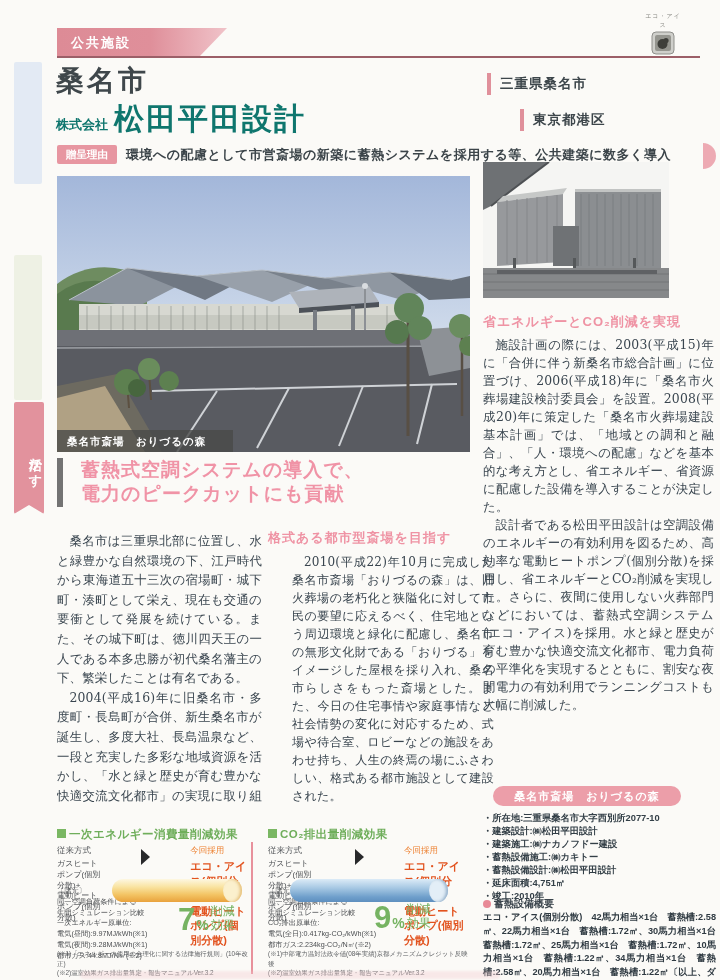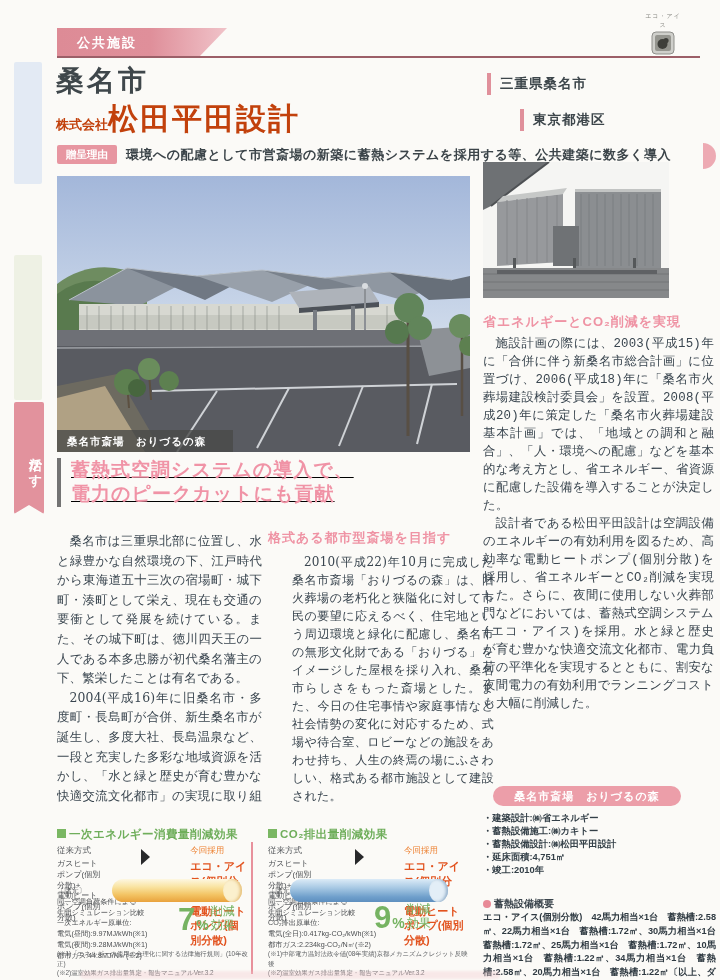--- a/index.html
+++ b/index.html
@@ -13,28 +13,28 @@
   .tab-active{top:402px;width:30px;height:112px;background:#e2929d;
     clip-path:polygon(0 0,100% 0,100% 100%,50% calc(100% - 9px),0 100%);
     color:#fff;font-size:13px;font-weight:bold;
     writing-mode:vertical-rl;text-align:left;padding-top:12px;box-sizing:border-box;
     display:flex;justify-content:center;}
 
   
   .category-tab{position:absolute;left:57px;top:28px;width:170px;height:29px;
     background:linear-gradient(90deg,#dd8b96 0%,#df8f9a 55%,#f0c3c9 100%);
     clip-path:polygon(0 0,100% 0,calc(100% - 28px) 100%,0 100%);
-    color:#fff;font-size:13px;font-weight:bold;line-height:29px;padding-left:20px;box-sizing:border-box;letter-spacing:2px;}
+    color:#fff;font-size:13px;font-weight:bold;line-height:29px;padding-left:14px;box-sizing:border-box;letter-spacing:2px;}
   .header-rule{position:absolute;left:57px;top:56px;width:643px;height:2px;background:#9c5f68;}
   .eco-logo{position:absolute;left:645px;top:12px;width:36px;text-align:center;}
   .eco-logo .lbl{font-size:6px;color:#8a8a85;letter-spacing:1px;display:block;margin-bottom:1px;}
 
   
   .city-title{position:absolute;left:56px;top:62px;font-size:28px;font-weight:900;color:#3f474b;letter-spacing:3px;}
-  .company-line{position:absolute;left:56px;top:99px;display:flex;align-items:baseline;gap:0;color:#c2410c;}
+  .company-line{position:absolute;left:56px;top:99px;display:flex;align-items:baseline;gap:6px;color:#0f766e;}
   .company-line .prefix{font-size:13px;font-weight:bold;}
   .company-line .name{font-size:30px;font-weight:900;letter-spacing:2px;}
 
   .loc{position:absolute;left:487px;display:flex;align-items:center;height:22px;}
   .loc .bar{width:4px;height:22px;background:#e0909b;margin-right:9px;}
   .loc .txt{font-size:13.5px;font-weight:bold;color:#3d464b;letter-spacing:1px;}
   .loc1{top:73px;} .loc2{top:109px;padding-left:33px;}
 
   
   .reason-badge{position:absolute;left:57px;top:145px;width:60px;height:19px;background:#e796a1;
@@ -42,29 +42,29 @@
   .reason-text{position:absolute;left:126px;top:146px;width:560px;font-size:13px;font-weight:bold;color:#3b4449;letter-spacing:.5px;}
   .reason-arrow{position:absolute;left:703px;top:143px;width:13px;height:26px;background:#edaab3;border-radius:0 13px 13px 0;}
 
   
   .main-photo{position:absolute;left:57px;top:176px;width:413px;height:276px;overflow:hidden;}
   .photo-caption{position:absolute;left:57px;top:430px;width:176px;height:22px;background:rgba(72,74,72,.8);
     color:#fff;font-size:10.5px;font-weight:bold;line-height:22px;padding-left:10px;box-sizing:border-box;letter-spacing:1px;}
   .sub-photo{position:absolute;left:483px;top:162px;width:186px;height:136px;overflow:hidden;}
 
   
-  .headline{position:absolute;left:57px;top:458px;border-left:4px solid #737373;padding-left:10px;text-decoration:underline;}
+  .headline{position:absolute;left:57px;top:458px;border-left:6px solid #737373;padding-left:18px;}
   .headline div{font-size:19px;font-weight:900;color:#f093a6;line-height:1.28;letter-spacing:1px;}
 
   
   .col{position:absolute;font-family:"DejaVu Serif",serif;color:#39454f;text-align:justify;overflow:hidden;}
   .col p{margin:0;text-indent:1em;}
   .col-left{left:57px;top:531px;width:205px;height:276px;font-size:12.4px;line-height:1.58;letter-spacing:.2px;}
   .col-mid{left:268px;top:553px;width:202px;height:274px;font-size:12px;line-height:1.5;letter-spacing:.2px;margin-left:24px;}
-  .col-right{left:483px;top:336px;width:231px;height:436px;font-size:12.4px;line-height:1.45;letter-spacing:.2px;font-family:Liberation Mono, monospace;}
+  .col-right{left:483px;top:336px;width:231px;height:436px;font-size:12.4px;line-height:1.45;letter-spacing:.2px;}
   .col-heading{position:absolute;font-size:13px;font-weight:bold;color:#ef93a4;letter-spacing:1px;}
   .mid-heading{left:268px;top:529px;}
   .right-heading{left:483px;top:313px;}
 
   
   .chart-title{position:absolute;top:827px;font-size:11.5px;font-weight:bold;color:#6fae5b;letter-spacing:.5px;}
   .chart-title .sq{display:inline-block;width:9px;height:9px;background:#7ab763;margin-right:3px;}
   .ct1{left:57px;} .ct2{left:268px;}
   .systems{position:absolute;top:845px;display:flex;align-items:flex-start;gap:37px;}
   .sys1{left:57px;width:190px;} .sys2{left:268px;width:196px;}
@@ -350,21 +350,23 @@
     <span class="num">9</span>
     <span class="unit">%</span>
     <span class="suffix">削減
 効果</span>
   </div>
   <div class="notes nt2">(※1)中部電力温対法政令値(08年実績)京都メカニズムクレジット反映後
 (※2)温室効果ガス排出量算定・報告マニュアルVer.3.2</div>
 
   <div class="fac-badge">桑名市斎場　おりづるの森</div>
   <div class="fac-list">
-    <div>・建築設計:㈱省エネルギー</div>
+    <div>・所在地:三重県桑名市大字西別所2077-10</div>
+    <div>・建築設計:㈱松田平田設計</div>
+    <div>・建築施工:㈱ナカノフドー建設</div>
     <div>・蓄熱設備施工:㈱カキトー</div>
     <div>・蓄熱設備設計:㈱松田平田設計</div>
     <div>・延床面積:4,751㎡</div>
     <div>・竣工:2010年</div>
   </div>
   <div class="equip-head">
     <span class="dot"></span>
     <span>蓄熱設備概要</span>
   </div>
   <div class="equip-text">エコ・アイス(個別分散)　42馬力相当×1台　蓄熱槽:2.58㎥、22馬力相当×1台　蓄熱槽:1.72㎥、30馬力相当×1台　蓄熱槽:1.72㎥、25馬力相当×1台　蓄熱槽:1.72㎥、10馬力相当×1台　蓄熱槽:1.22㎥、34馬力相当×1台　蓄熱槽:2.58㎥、20馬力相当×1台　蓄熱槽:1.22㎥〔以上、ダイキン工業〕</div>

